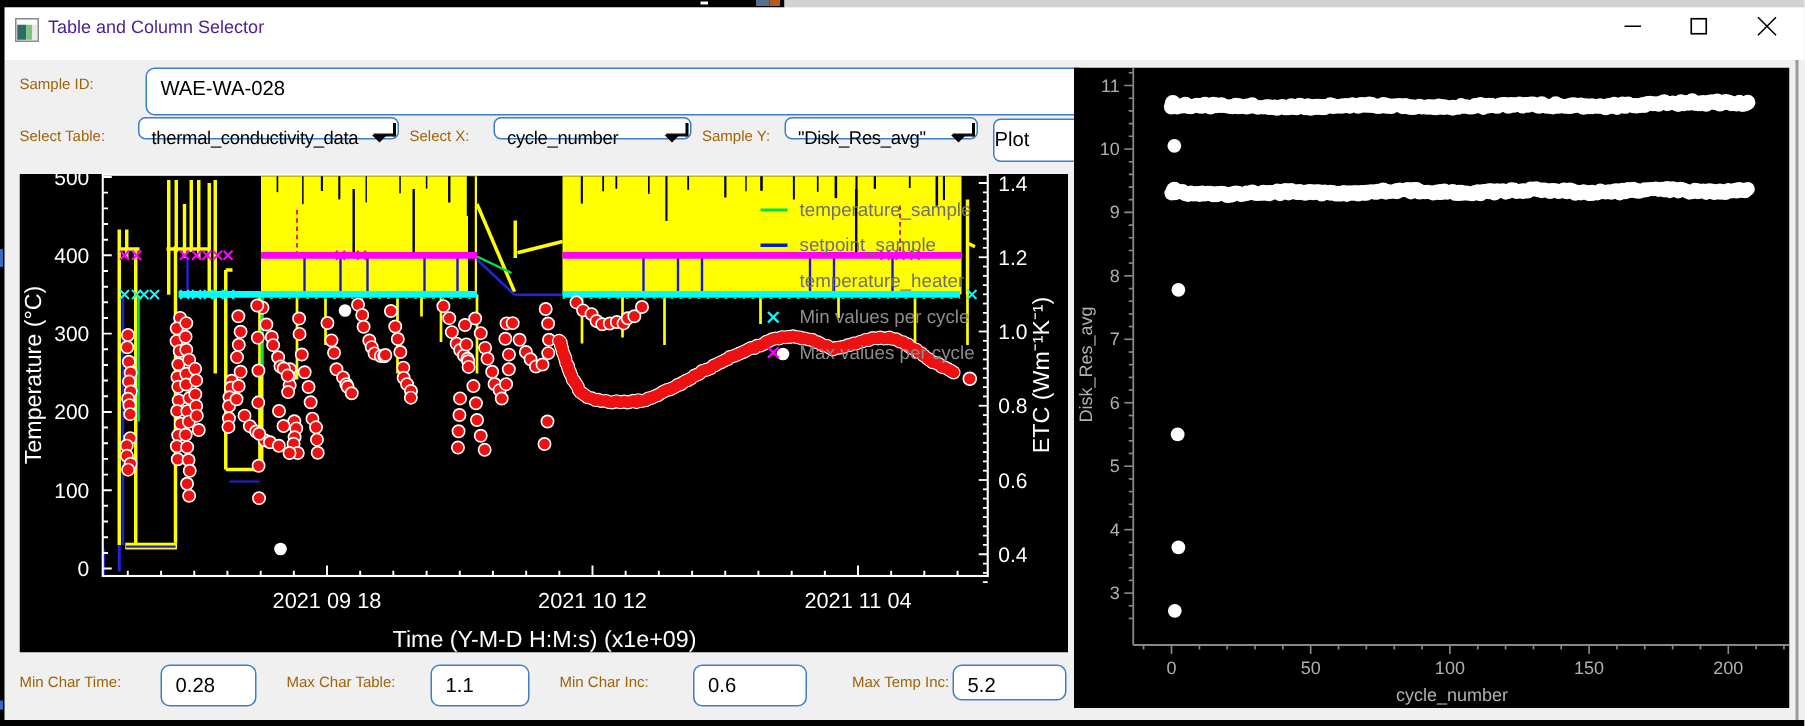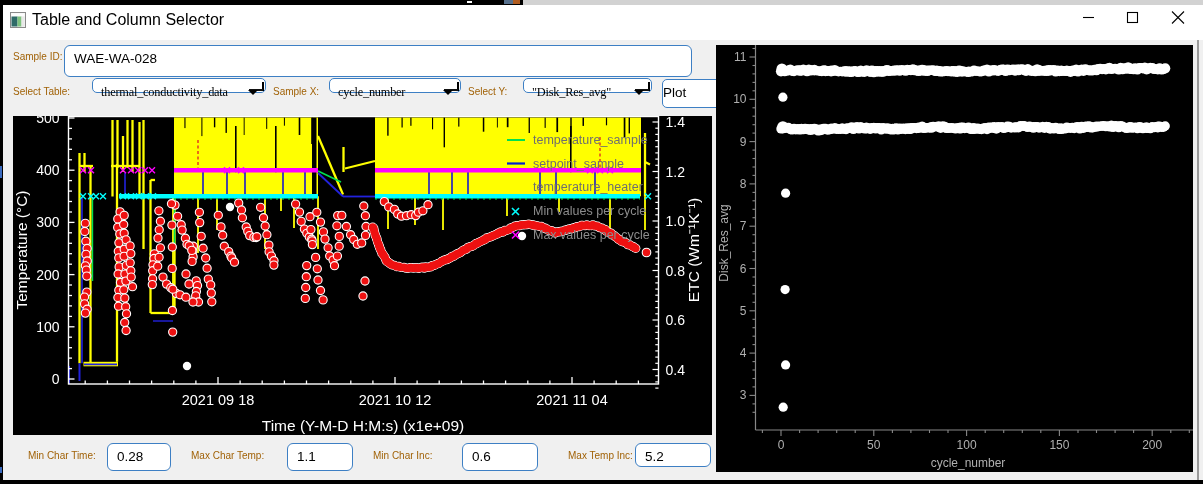--- a/index.html
+++ b/index.html
@@ -1,20 +1,20 @@
 <!DOCTYPE html>
 <html><head><meta charset="utf-8"><style>
 * { margin:0; padding:0; box-sizing:border-box; }
 html,body { width:1203px; height:484px; overflow:hidden; }
 body { position:relative; background:#f0f0f0; font-family:"Liberation Sans", sans-serif; }
 .lbl { position:absolute; font-size:10px; color:#a16207; white-space:nowrap; }
 .inp { position:absolute; background:#fff; border:1.6px solid #3d7fc4; border-radius:6px;
        font-size:13.5px; color:#000; padding:0 0 0 9px; line-height:26px; }
 .combo { position:absolute; background:#fff; border:1.6px solid #3d7fc4; border-radius:5px;
-       font-size:12.3px; letter-spacing:-0.2px; color:#000; padding-left:8px; line-height:27px; height:15px;font-family:Liberation Serif, serif; }
+       font-size:12.3px; letter-spacing:-0.2px; color:#000; padding-left:8px; line-height:27px; height:15px; }
 .combo .shadowR { position:absolute; right:1.5px; top:3px; bottom:1px; width:1.8px; background:#000; }
 .combo .shadowB { position:absolute; right:2px; bottom:1px; width:14px; height:1.8px; background:#111; }
 .combo .arr { position:absolute; width:0; height:0; border-left:5px solid transparent;
        border-right:5px solid transparent; border-top:5.5px solid #000; top:11px; }
 </style></head>
 <body>
 
 <div style="position:absolute;left:0;top:0;width:523px;height:5px;background:#000"></div>
 <div style="position:absolute;left:467px;top:1px;width:5px;height:2px;background:#fff"></div>
 <div style="position:absolute;left:504px;top:0;width:9px;height:4px;background:#57708c"></div>
@@ -28,36 +28,36 @@
 <div style="position:absolute;left:1194px;top:40px;width:9px;height:440px;background:#f0f0f0"></div>
 <div style="position:absolute;left:1197px;top:40px;width:1.5px;height:440px;background:#9a9a9a"></div>
 
 <svg style="position:absolute;left:10px;top:12px" width="16" height="16" viewBox="0 0 16 16">
  <rect x="0.5" y="0.5" width="15" height="15" fill="#f4f4f4" stroke="#8a8a8a"></rect>
  <rect x="1.5" y="1.5" width="13" height="3" fill="#fdfdfd"></rect>
  <rect x="1.5" y="4.5" width="6" height="10" fill="#2e6b68"></rect>
  <rect x="7.5" y="4.5" width="4" height="10" fill="#7ec37e"></rect>
  <rect x="11.5" y="4.5" width="3" height="10" fill="#e8e8e8"></rect>
 </svg>
-<div style="position:absolute;left:32px;top:11px;font-size:16px;color:#000000">Table and Column Selector</div>
+<div style="position:absolute;left:32px;top:11px;font-size:12px;color:#4c1d95">Table and Column Selector</div>
 <svg style="position:absolute;left:1078px;top:5px" width="110" height="30" viewBox="0 0 110 30">
  <line x1="5" y1="12.5" x2="16" y2="12.5" stroke="#000" stroke-width="1.1"></line>
  <rect x="49.5" y="7.5" width="10" height="10" fill="none" stroke="#000" stroke-width="1.1"></rect>
  <line x1="94" y1="6.5" x2="106" y2="18.5" stroke="#000" stroke-width="1.1"></line>
  <line x1="106" y1="6.5" x2="94" y2="18.5" stroke="#000" stroke-width="1.1"></line>
 </svg>
 
 <div class="lbl" style="left:13px;top:51px">Sample ID:</div>
-<div class="inp" style="left:64px;top:45px;width:628px;height:32px">WAE-WA-028</div>
+<div class="inp" style="left:97px;top:45px;width:628px;height:32px">WAE-WA-028</div>
 
 <div class="lbl" style="left:13px;top:86px">Select Table:</div>
 <div class="combo" style="left:92px;top:78px;width:174px">thermal_conductivity_data<span class="shadowR"></span><span class="shadowB"></span><span class="arr" style="right:7px"></span></div>
-<div class="lbl" style="left:273px;top:86px">Sample X:</div>
+<div class="lbl" style="left:273px;top:86px">Select X:</div>
 <div class="combo" style="left:329px;top:78px;width:132px">cycle_number<span class="shadowR"></span><span class="shadowB"></span><span class="arr" style="right:7px"></span></div>
-<div class="lbl" style="left:468px;top:86px">Select Y:</div>
+<div class="lbl" style="left:468px;top:86px">Sample Y:</div>
 <div class="combo" style="left:523px;top:78px;width:129px">"Disk_Res_avg"<span class="shadowR"></span><span class="shadowB"></span><span class="arr" style="right:7px"></span></div>
 <div class="inp" style="left:662px;top:79px;width:66px;height:29px;text-align:left;padding-left:0;border-radius:5px">Plot</div>
 
 <svg width="699" height="319" viewBox="0 0 699 319" style="position:absolute;left:13px;top:116px">
 <rect width="699" height="319" fill="#000"></rect>
 <line x1="66.5" y1="37.0" x2="66.5" y2="247.3" stroke="#ffff00" stroke-width="2.3"></line>
 <line x1="66.5" y1="50.0" x2="80.0" y2="50.0" stroke="#ffff00" stroke-width="2.3"></line>
 <line x1="71.5" y1="37.0" x2="71.5" y2="56.0" stroke="#ffff00" stroke-width="2.3"></line>
 <line x1="77.5" y1="50.0" x2="77.5" y2="247.3" stroke="#ffff00" stroke-width="2.3"></line>
 <rect x="70.5" y="245.8" width="34.5" height="4.5" fill="#ffff00"></rect>
@@ -1294,19 +1294,19 @@
 <circle cx="449.2" cy="81.0" r="4.7" fill="#fff"></circle>
 <circle cx="66.9" cy="81.8" r="5.6" fill="#fff"></circle>
 <circle cx="65.9" cy="23.8" r="5.4" fill="#fff"></circle>
 <circle cx="66.9" cy="52.2" r="4.6" fill="#fff"></circle>
 <circle cx="69.6" cy="148.2" r="4.6" fill="#fff"></circle>
 <circle cx="69.1" cy="244.6" r="4.6" fill="#fff"></circle>
 <circle cx="69.6" cy="319.9" r="4.6" fill="#fff"></circle>
 <circle cx="67.2" cy="362.2" r="4.6" fill="#fff"></circle>
 </svg>
 
-<div class="lbl" style="left:28px;top:450px">Min Char Time:</div>
+<div class="lbl" style="left:13px;top:450px">Min Char Time:</div>
 <div class="inp" style="left:107px;top:443px;width:64px;height:28px">0.28</div>
-<div class="lbl" style="left:191px;top:450px">Max Char Temp:</div>
+<div class="lbl" style="left:191px;top:450px">Max Char Table:</div>
 <div class="inp" style="left:287px;top:443px;width:66px;height:28px">1.1</div>
 <div class="lbl" style="left:373px;top:450px">Min Char Inc:</div>
 <div class="inp" style="left:462px;top:443px;width:76px;height:28px">0.6</div>
 <div class="lbl" style="left:568px;top:450px">Max Temp Inc:</div>
 <div class="inp" style="left:635px;top:443px;width:76px;height:24px">5.2</div>
 </body></html>

